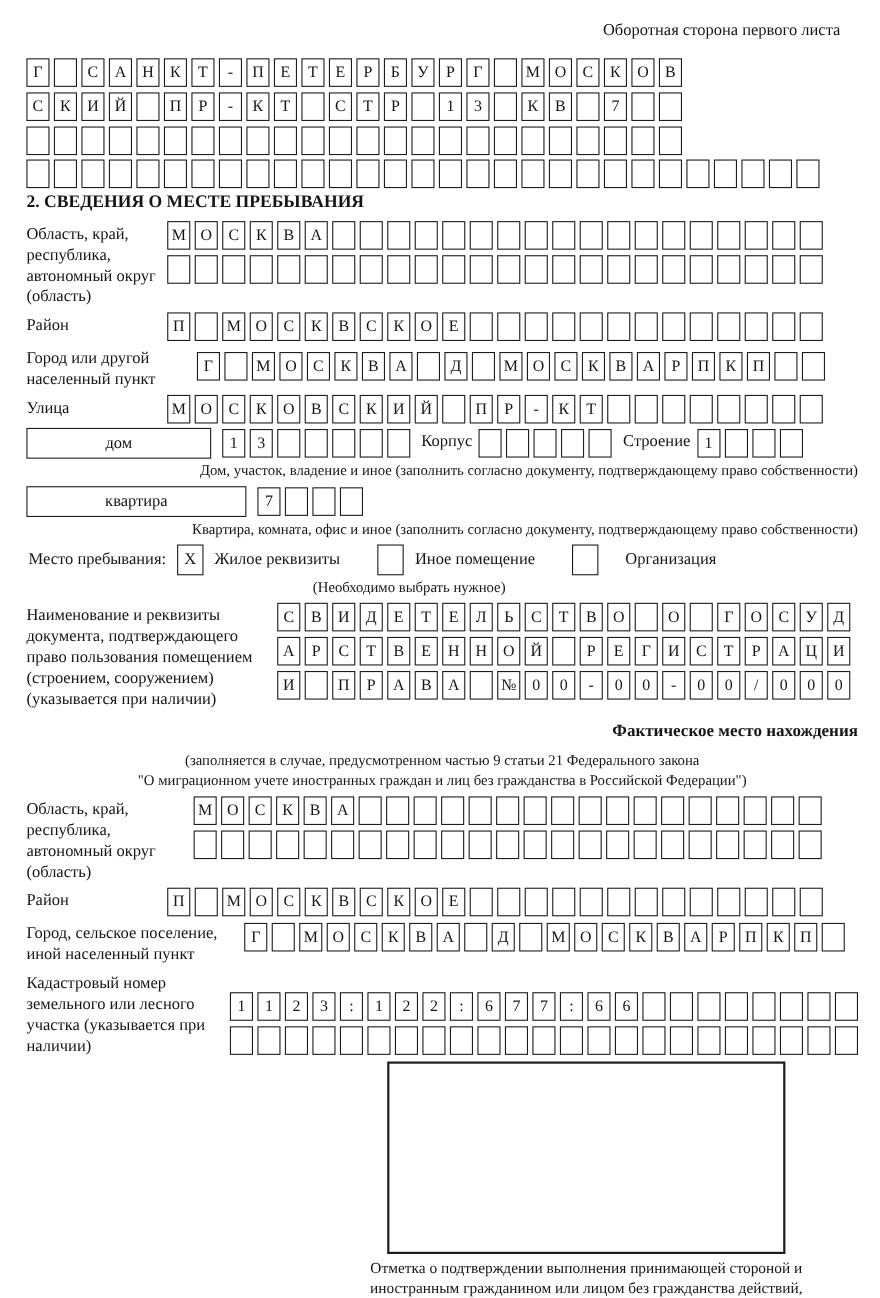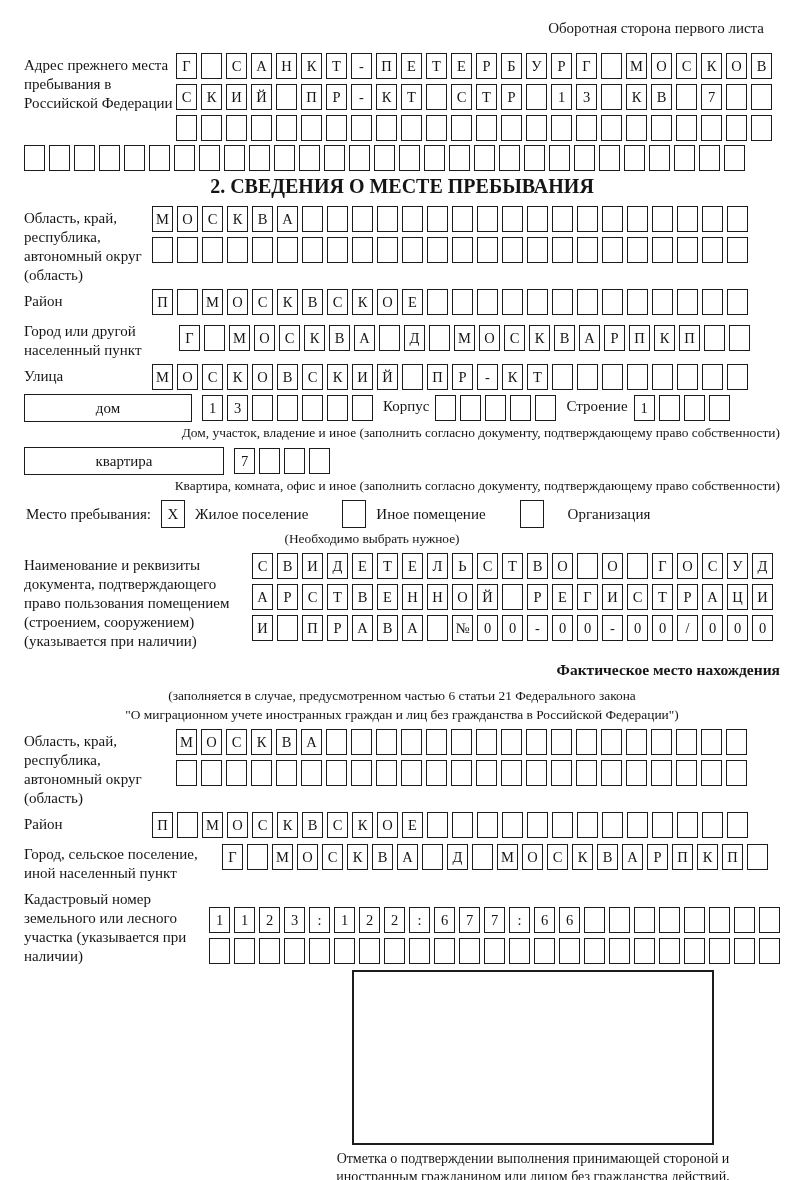--- a/index.html
+++ b/index.html
@@ -14,21 +14,21 @@
   .rows{display:flex;flex-direction:column;row-gap:5px;}
 
   .cellrow{display:flex;column-gap:4px;}
   .cell{box-sizing:border-box;flex:0 0 auto;width:21px;height:26px;
         border:1.6px solid #1c1c1c;display:flex;align-items:center;justify-content:center;
         font-size:14.5px;line-height:1;background:#fff;}
 
   .caption{font-size:13.4px;text-align:center;margin:2px 0 6px 0;line-height:17px;}
   .caption.left{text-align:right;margin-left:8px;}
 
-  .sec-title{font-size:20px;font-weight:bold;text-align:center;margin:4px 0 8px 0;}
+  .sec-title{font-size:16px;font-weight:bold;margin:4px 0 8px 0;}
   .sub-title{font-size:15.5px;font-weight:bold;text-align:right;margin:10px 0 8px 0;}
 
   .widebox{box-sizing:border-box;border:1.6px solid #1c1c1c;height:28px;
            display:flex;align-items:center;justify-content:center;font-size:15px;}
   .inline-label{font-size:15px;padding:4px 6px 0 10px;}
 
   .dom-row,.kv-row{display:flex;align-items:flex-start;margin-bottom:2px;}
   .dom-row .cellrow,.kv-row .cellrow{margin-top:1px;}
 
   .mesto-row{display:flex;align-items:center;column-gap:10px;font-size:15px;margin:6px 0 2px 2px;}
@@ -48,21 +48,20 @@
   .stamp-caption{font-size:14px;line-height:18px;text-align:center;margin-top:5px;}
 </style>
 </head>
 <body>
 
 <div class="page">
 
   <div class="header-note">Оборотная сторона первого листа</div>
 
   <div class="frow">
-    <div class="flabel w152">Адрес прежнего места пребывания в Российской Федерации</div>
     <div class="rows">
       <div class="cellrow">
           <span class="cell">Г</span>
           <span class="cell"></span>
           <span class="cell">С</span>
           <span class="cell">А</span>
           <span class="cell">Н</span>
           <span class="cell">К</span>
           <span class="cell">Т</span>
           <span class="cell">-</span>
@@ -356,21 +355,21 @@
         <span class="cell"></span>
         <span class="cell"></span>
         <span class="cell"></span>
       </div>
   </div>
   <div class="caption left">Квартира, комната, офис и иное (заполнить согласно документу, подтверждающему право собственности)</div>
 
   <div class="mesto-row">
     <span>Место пребывания:</span>
     <span class="cbox">X</span>
-    <span>Жилое поселение</span>
+    <span>Жилое реквизиты</span>
     <span class="gap"></span>
     <span class="cbox"></span>
     <span>Иное помещение</span>
     <span class="gap"></span>
     <span class="cbox"></span>
     <span style="margin-left:14px;">Организация</span>
   </div>
   <div class="caption" style="margin-left:-60px;">(Необходимо выбрать нужное)</div>
 
   <div class="frow">
@@ -442,21 +441,21 @@
           <span class="cell">0</span>
           <span class="cell">/</span>
           <span class="cell">0</span>
           <span class="cell">0</span>
           <span class="cell">0</span>
         </div>
     </div>
   </div>
 
   <div class="sub-title">Фактическое место нахождения</div>
-  <div class="caption" style="margin-bottom:0;">(заполняется в случае, предусмотренном частью 6 статьи 21 Федерального закона</div>
+  <div class="caption" style="margin-bottom:0;">(заполняется в случае, предусмотренном частью 9 статьи 21 Федерального закона</div>
   <div class="caption">"О миграционном учете иностранных граждан и лиц без гражданства в Российской Федерации")</div>
 
   <div class="frow">
     <div class="flabel w152">Область, край, республика, автономный округ (область)</div>
     <div class="rows">
       <div class="cellrow">
           <span class="cell">М</span>
           <span class="cell">О</span>
           <span class="cell">С</span>
           <span class="cell">К</span>

